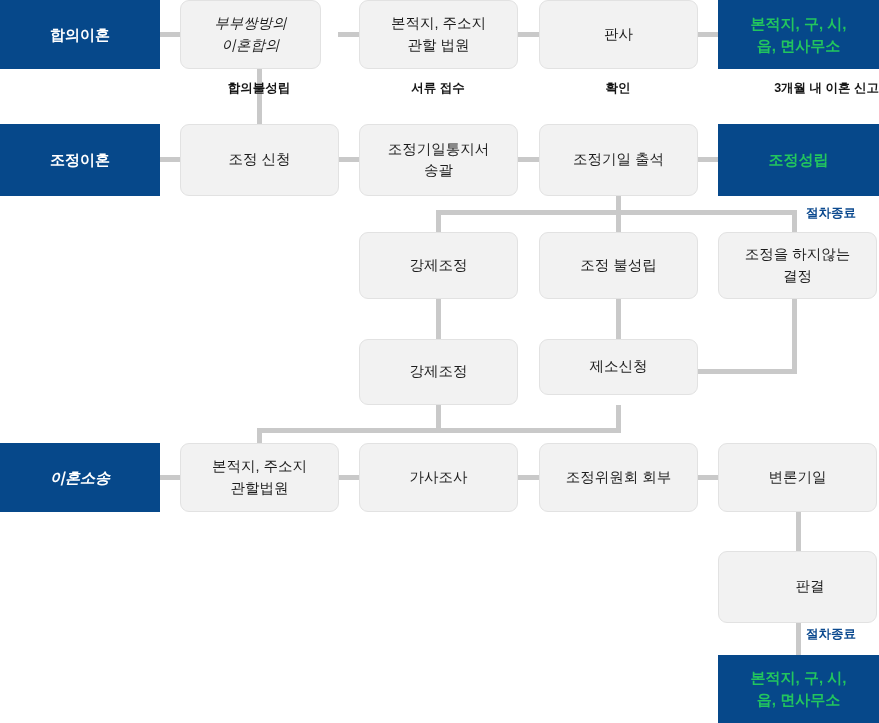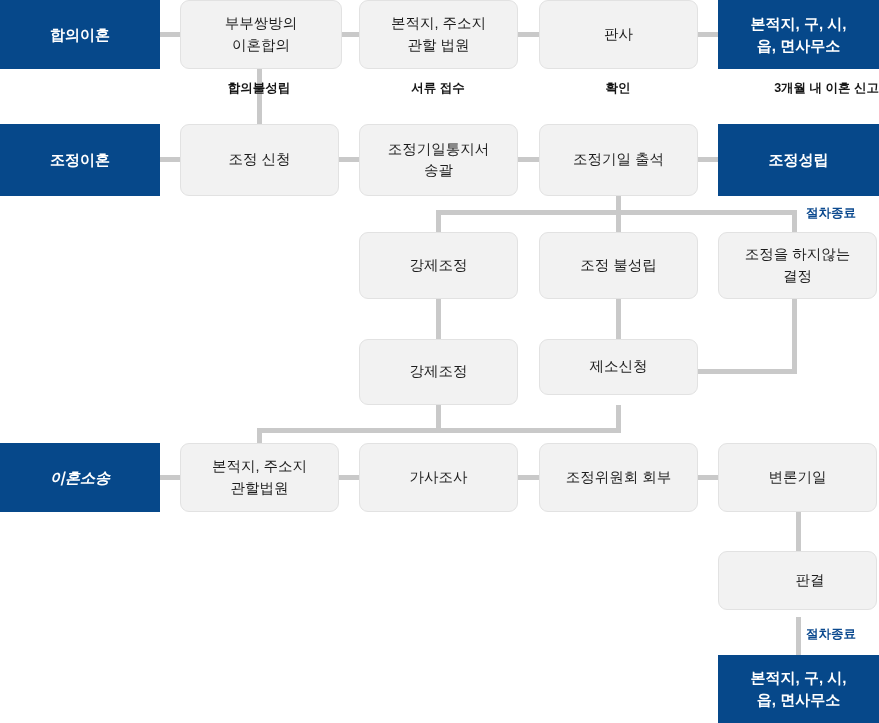--- a/index.html
+++ b/index.html
@@ -27,21 +27,21 @@
   }
   .node.grey{
     background:#f2f2f2;
     border:1px solid #e2e2e2;
     border-radius:9px;
     color:#1d1d1d;
     font-size:14.5px;
   }
   .node.blue{
     background:#06488a;
-    color:#ffffff;
+    color:#22c55e;
     font-size:15px;
     font-weight:700;
     border:0;
     border-radius:0;
   }
   .node.cat{
     background:#06488a;
     color:#ffffff;
     font-size:15px;
     font-weight:700;
@@ -104,21 +104,21 @@
   <div class="node blue cat" style="top:0px;height:69px;">
     <span>합의이혼</span>
   </div>
   <div class="node blue cat" style="top:124px;height:72px;">
     <span>조정이혼</span>
   </div>
   <div class="node blue cat" style="top:443px;height:69px;font-style:italic;">
     <span>이혼소송</span>
   </div>
 
-  <div class="node grey" style="left:180px;top:0px;width:162px;height:69px;">
+  <div class="node grey" style="left:180px;top:0px;width:141px;height:69px;font-style:italic;">
     <span>부부쌍방의<br>이혼합의</span>
   </div>
   <div class="node grey" style="left:359px;top:0px;width:159px;height:69px;">
     <span>본적지, 주소지<br>관할 법원</span>
   </div>
   <div class="node grey" style="left:539px;top:0px;width:159px;height:69px;">
     <span>판사</span>
   </div>
   <div class="node blue" style="left:718px;top:0px;width:161px;height:69px;">
     <span>본적지, 구, 시,<br>읍, 면사무소</span>
@@ -177,21 +177,21 @@
   <div class="node grey" style="left:359px;top:443px;width:159px;height:69px;">
     <span>가사조사</span>
   </div>
   <div class="node grey" style="left:539px;top:443px;width:159px;height:69px;">
     <span>조정위원회 회부</span>
   </div>
   <div class="node grey" style="left:718px;top:443px;width:159px;height:69px;">
     <span>변론기일</span>
   </div>
 
-  <div class="node grey" style="left:718px;top:551px;width:159px;height:59px;padding-left:25px;">
+  <div class="node grey" style="left:718px;top:551px;width:159px;height:72px;padding-left:25px;">
     <span>판결</span>
   </div>
 
   <div class="elabel accent" style="left:806px;top:626px;">
     <span>절차종료</span>
   </div>
 
   <div class="node blue" style="left:718px;top:655px;width:161px;height:68px;">
     <span>본적지, 구, 시,<br>읍, 면사무소</span>
   </div>

